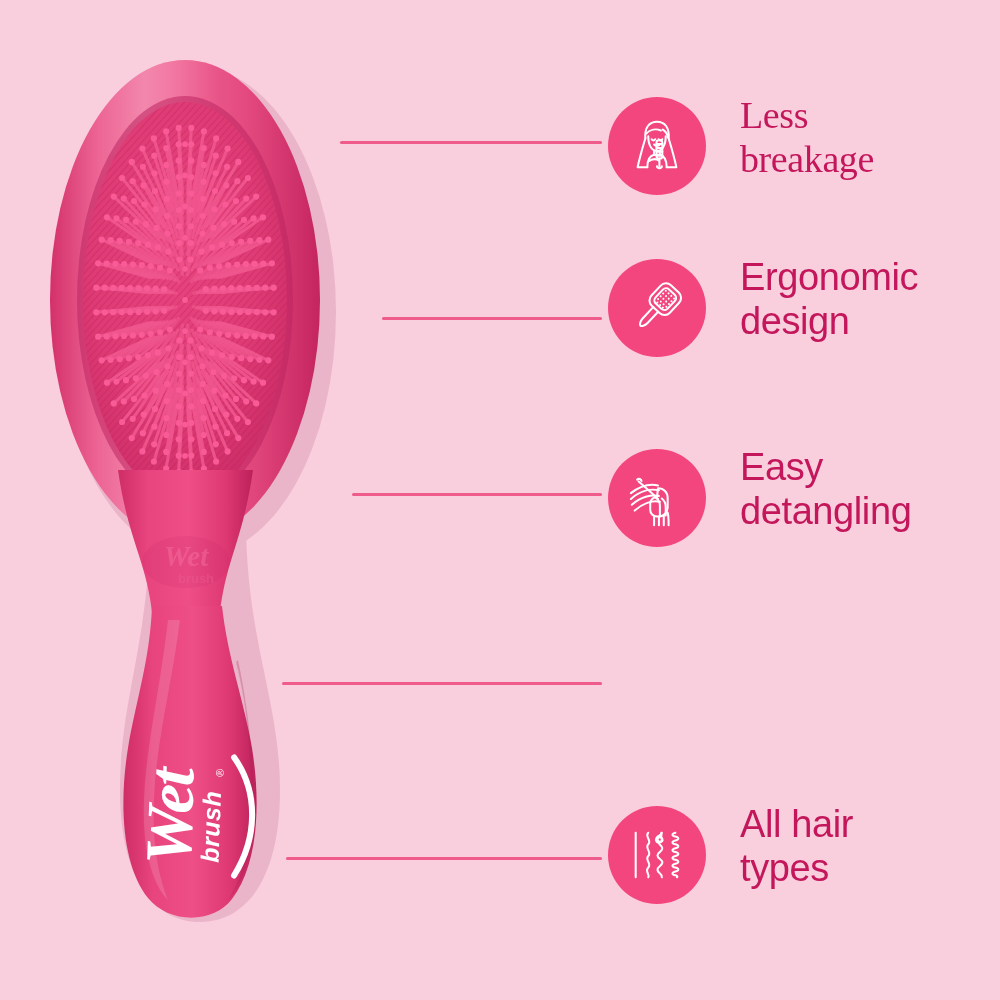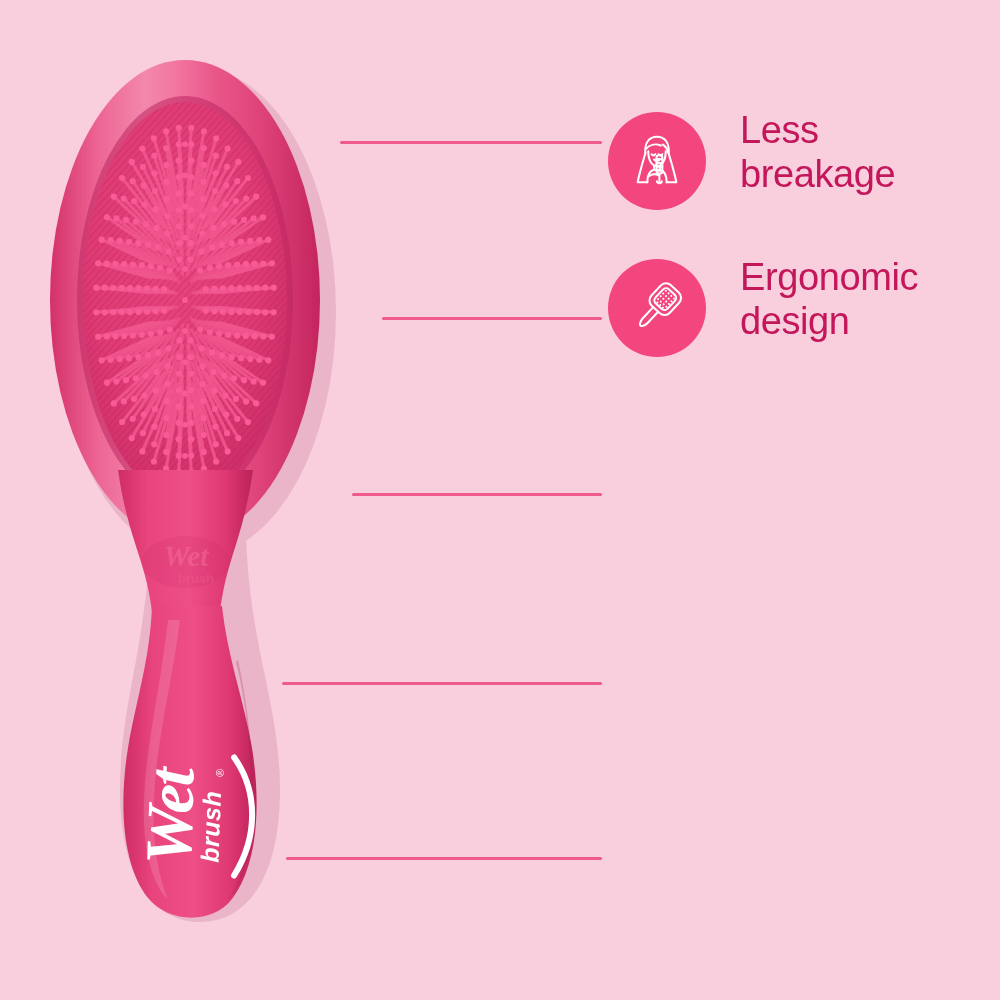--- a/index.html
+++ b/index.html
@@ -647,21 +647,21 @@
       </g>
     </svg>
   </div>
 
   <div class="connector" style="left:340px; top:141px; width:262px;"></div>
   <div class="connector" style="left:382px; top:317px; width:220px;"></div>
   <div class="connector" style="left:352px; top:493px; width:250px;"></div>
   <div class="connector" style="left:282px; top:682px; width:320px;"></div>
   <div class="connector" style="left:286px; top:857px; width:316px;"></div>
 
-  <div class="feature" style="top:112px;">
+  <div class="feature" style="top:97px;font-family:Liberation Serif, serif;">
     <div class="f-circle">
       <svg viewBox="0 0 64 64" fill="none" stroke="#ffffff" stroke-width="2.1" stroke-linecap="round" stroke-linejoin="round">
 
         <path d="M20 24 C 19 13 24 7 32 7 C 40 7 45 13 44 24"></path>
         <path d="M20 24 C 17 34 14 44 12 54 L 22 54"></path>
         <path d="M44 24 C 47 34 50 44 52 54 L 42 54"></path>
 
         <path d="M21 19 C 25 15 31 14 36 16"></path>
         <path d="M38 15 C 41 17 43 20 43 23"></path>
 
@@ -719,16 +719,73 @@
               <circle cx="32.3" cy="27.6" r="1.05"></circle>
             <circle cx="36.2" cy="27.6" r="1.05"></circle>
           </g>
         </g>
       </svg>
     </div>
     <div class="f-label">Ergonomic
 design</div>
   </div>
 
-
-
+  <div class="feature" style="top:449px;">
+    <div class="f-circle">
+      <svg viewBox="0 0 64 64" fill="none" stroke="#ffffff" stroke-width="2.1" stroke-linecap="round" stroke-linejoin="round">
+
+        <path d="M5 27 C 14 20 24 17 33 19"></path>
+        <path d="M5 33 C 14 25 25 22 34 24"></path>
+        <path d="M6 39 C 15 31 26 28 34 30"></path>
+        <path d="M9 45 C 17 38 27 34 35 36"></path>
+
+        <path d="M13 15 C 20 21 27 27 33 33"></path>
+        <path d="M11.5 13 C 13.5 11.5 15.5 12.5 16 14.5"></path>
+
+        <path d="M33 22 C 39 22 43 26 43 32 L 43 41 C 43 47 39 51 34 51 L 32 51 C 28 51 25 48 25 44 L 25 38 C 25 34 28 31 32 31 Z"></path>
+
+        <path d="M31 32 C 34 34 35 37 35 40 L 35 51"></path>
+        <path d="M37 32.5 C 40 35 41 38 41 41 L 41 50"></path>
+
+        <path d="M29 51 C 29 54 29 57 29 60"></path>
+        <path d="M34 51 C 34 54 34 57 34 60"></path>
+        <path d="M39 50 C 39 53 39 57 39 60"></path>
+        <path d="M43 47 C 44 51 44 56 44 60"></path>
+      </svg>
+    </div>
+    <div class="f-label">Easy
+detangling</div>
+  </div>
+
+
+  <div class="feature" style="top:806px;">
+    <div class="f-circle">
+      <svg viewBox="0 0 64 64" fill="none" stroke="#ffffff" stroke-width="2.1" stroke-linecap="round" stroke-linejoin="round">
+
+        <path d="M10 9 L 10 55"></path>
+
+        <path d="M23 9 C 19 13 27 17 23 21 C 19 25 27 29 23 33 C 19 37 27 41 23 45 C 19 49 25 52 23 55"></path>
+
+        <path d="M37 9 C 37 12 31 12 31 16 C 31 20 37 20 37 16 C 37 12 31 13 31 17
+                 M37 9 C 37 9 37 9 37 9"></path>
+        <path d="M36.5 9 L 36.5 12
+                 C 32 12 31 15.5 33.5 17.5 C 36 19.5 38.5 17.5 37.5 15
+                 C 36.5 12.5 32 13.5 32.5 17
+                 C 33 21 37 21.5 37.5 25
+                 C 38 28.5 32.5 29 32.5 32.5
+                 C 32.5 36 38 36.5 37.5 40
+                 C 37 43.5 32 44 32.5 47.5
+                 C 33 51 37.5 51 37 55"></path>
+
+        <path d="M51 9
+                 C 47 10 47 12 51 13 C 55 14 55 16 51 17
+                 C 47 18 47 20 51 21 C 55 22 55 24 51 25
+                 C 47 26 47 28 51 29 C 55 30 55 32 51 33
+                 C 47 34 47 36 51 37 C 55 38 55 40 51 41
+                 C 47 42 47 44 51 45 C 55 46 55 48 51 49
+                 C 47 50 47 52 51 53 C 53 53.6 53.6 54.4 52.6 55"></path>
+      </svg>
+    </div>
+    <div class="f-label">All hair
+types</div>
+  </div>
 
 </div>
 
 </body></html>

